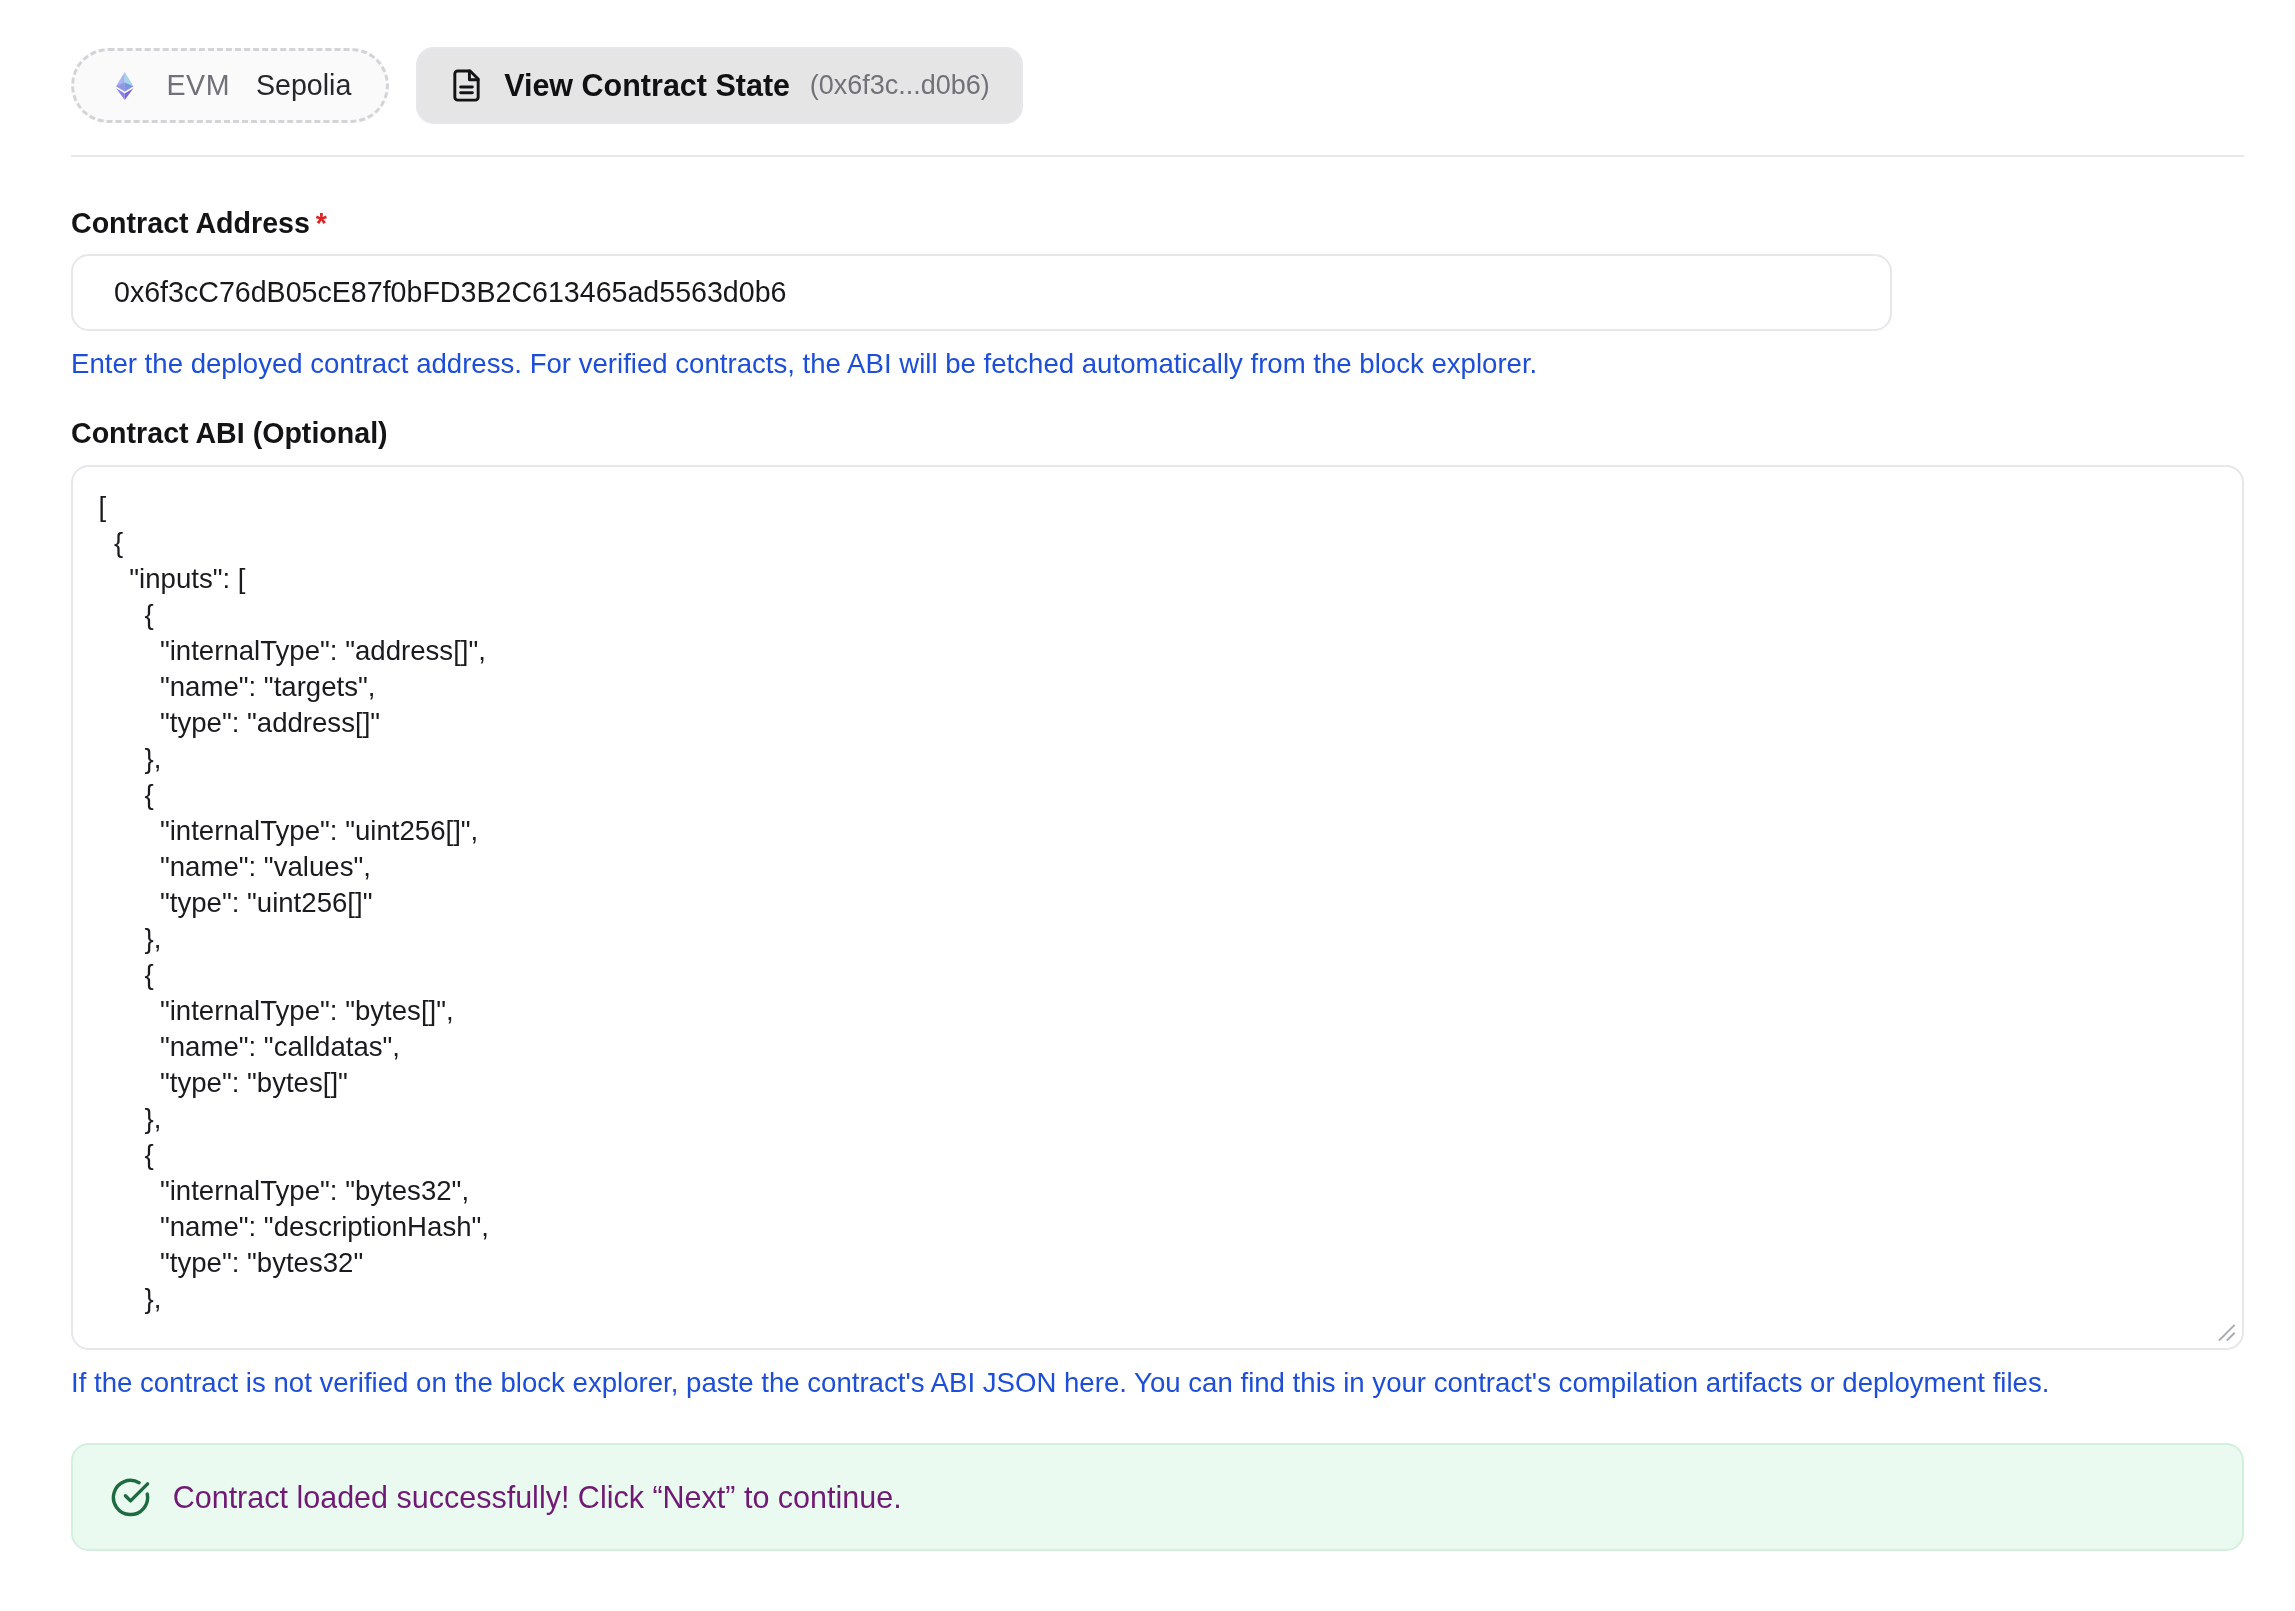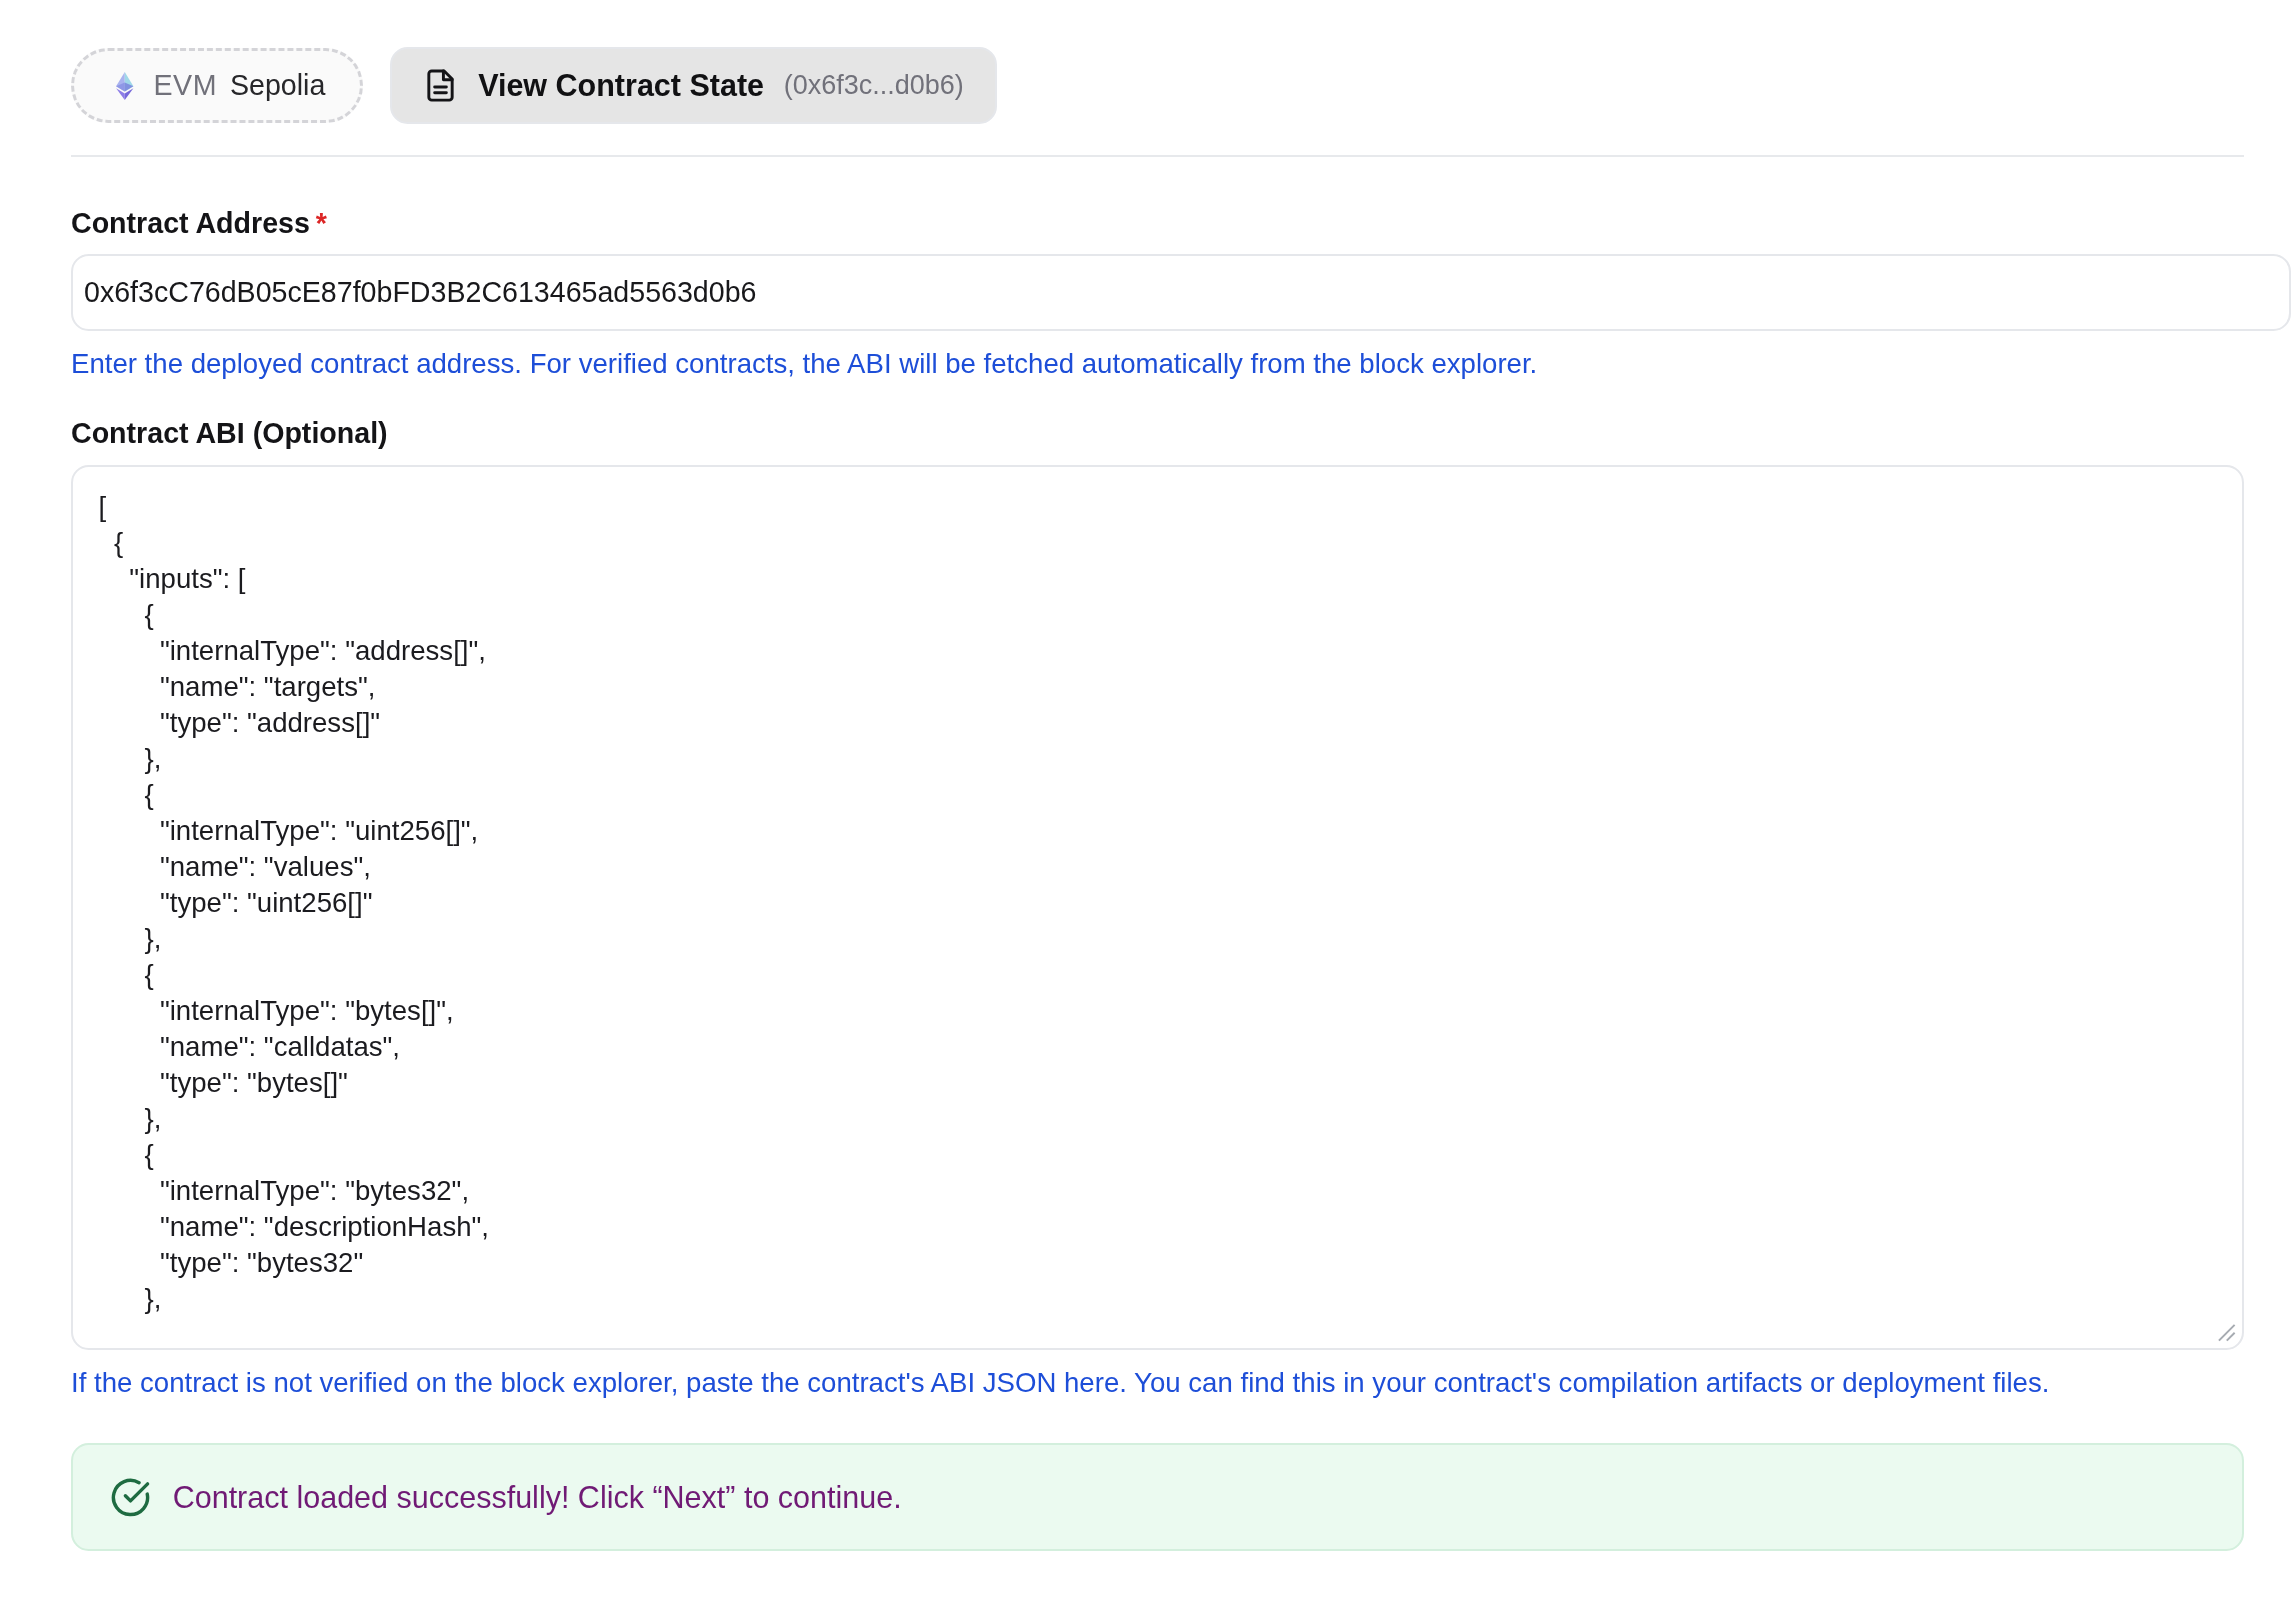--- a/index.html
+++ b/index.html
@@ -7,21 +7,21 @@
   body {
     font-family: "Liberation Sans", sans-serif;
     color: #18181b;
     -webkit-font-smoothing: antialiased;
   }
   .container { padding: 47px 51px 0 71px; width: 2295px; }
 
   
   .badge-row { display: flex; align-items: center; gap: 26.6px; }
   .network-pill {
-    display: inline-flex; align-items: center; gap: 13px;
+    display: inline-flex; align-items: center; gap: 26px;
     height: 75px; padding: 0 35px;
     border: 3px dashed #d4d4d8; border-radius: 984px;
     background: #fafafa; cursor: pointer;
   }
   .network-pill .evm-label { font-size: 28.6px; color: #71717a; letter-spacing: 0.5px; }
   .network-pill .network-name { font-size: 28.6px; color: #27272a; }
   .eth-icon { width: 31.5px; height: 31.5px; display: block; }
 
   .action-chip {
     display: inline-flex; align-items: center; gap: 19.7px;
@@ -38,23 +38,23 @@
   
   .field-label {
     margin-top: 49px;
     font-size: 28.6px; font-weight: 600; color: #141417;
     line-height: 35px;
   }
   .required-star { color: #dc2626; font-weight: 600; margin-left: 5.9px; }
 
   .text-input {
     display: block; margin-top: 13.8px;
-    width: 2220px; height: 77px;
+    width: 1821px; height: 77px;
     border: 2px solid #e5e7eb; border-radius: 17.7px;
-    padding: 0 11px;
+    padding: 0 41px;
     font-family: "Liberation Sans", sans-serif;
     font-size: 28.6px; color: #18181b;
     background: #ffffff; outline: none;
   }
 
   .helper-text {
     margin-top: 15px;
     font-size: 27.6px; color: #1d4ed8; line-height: 35px;
   }
 

